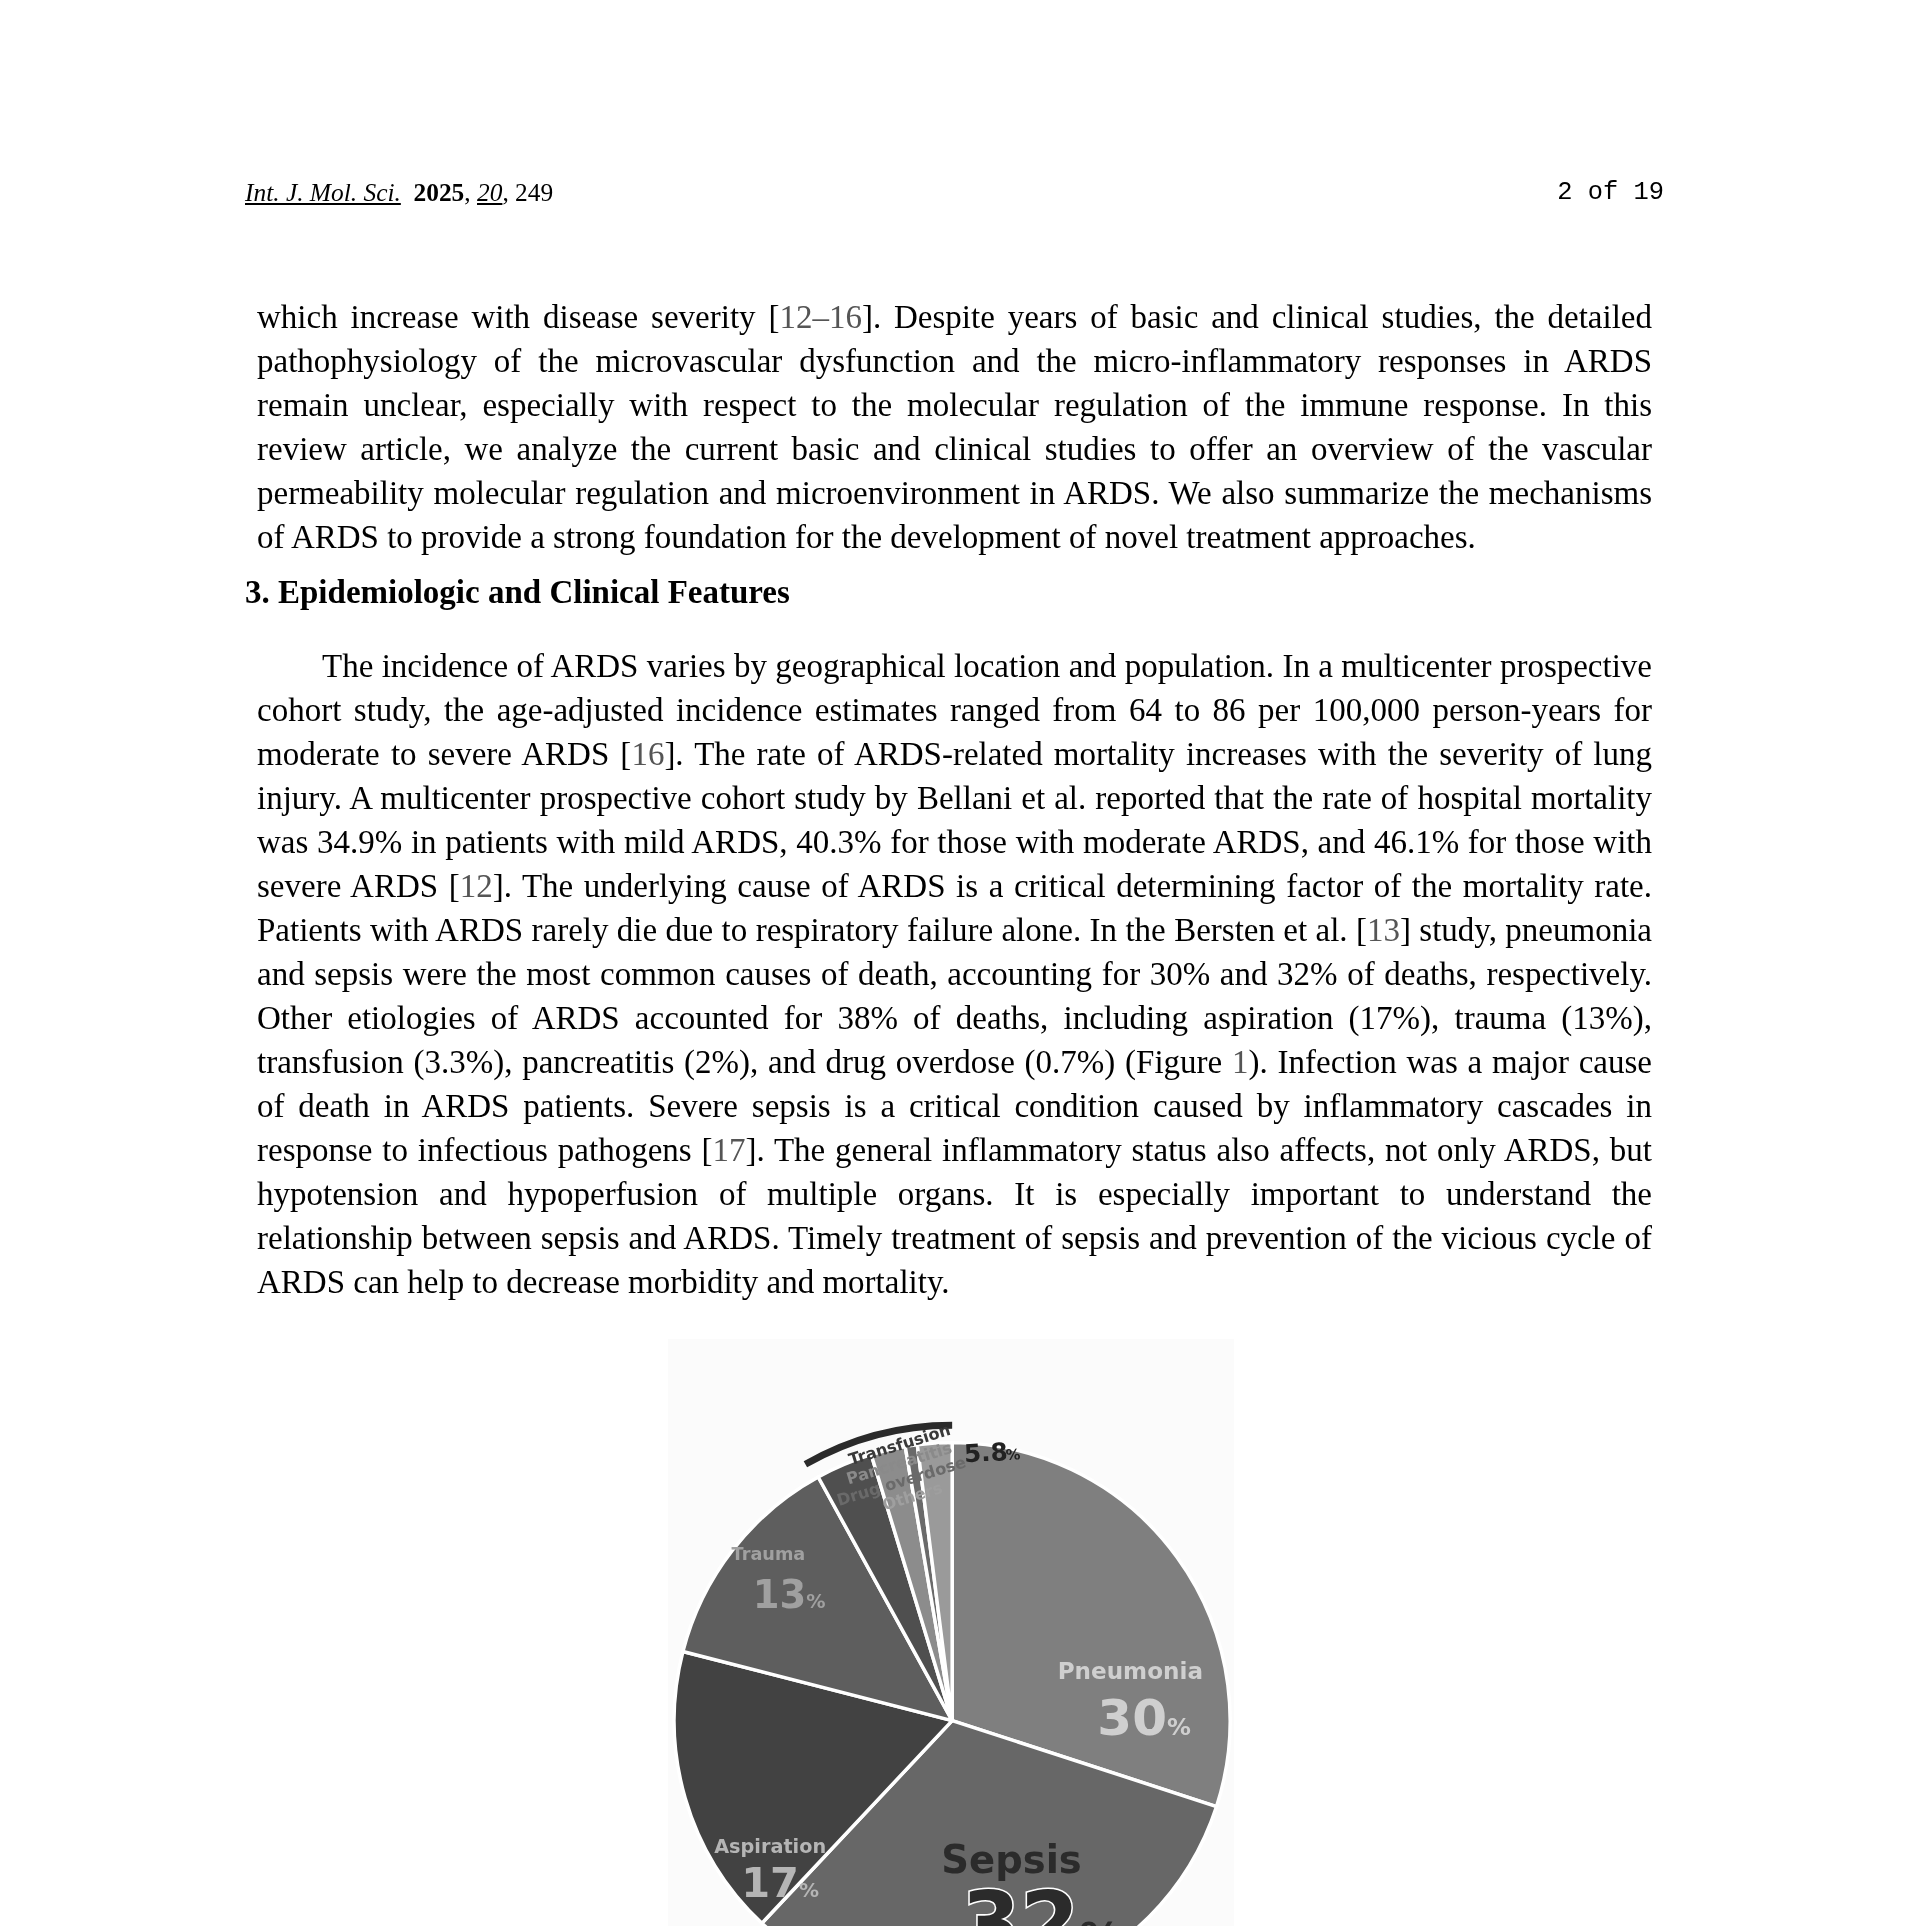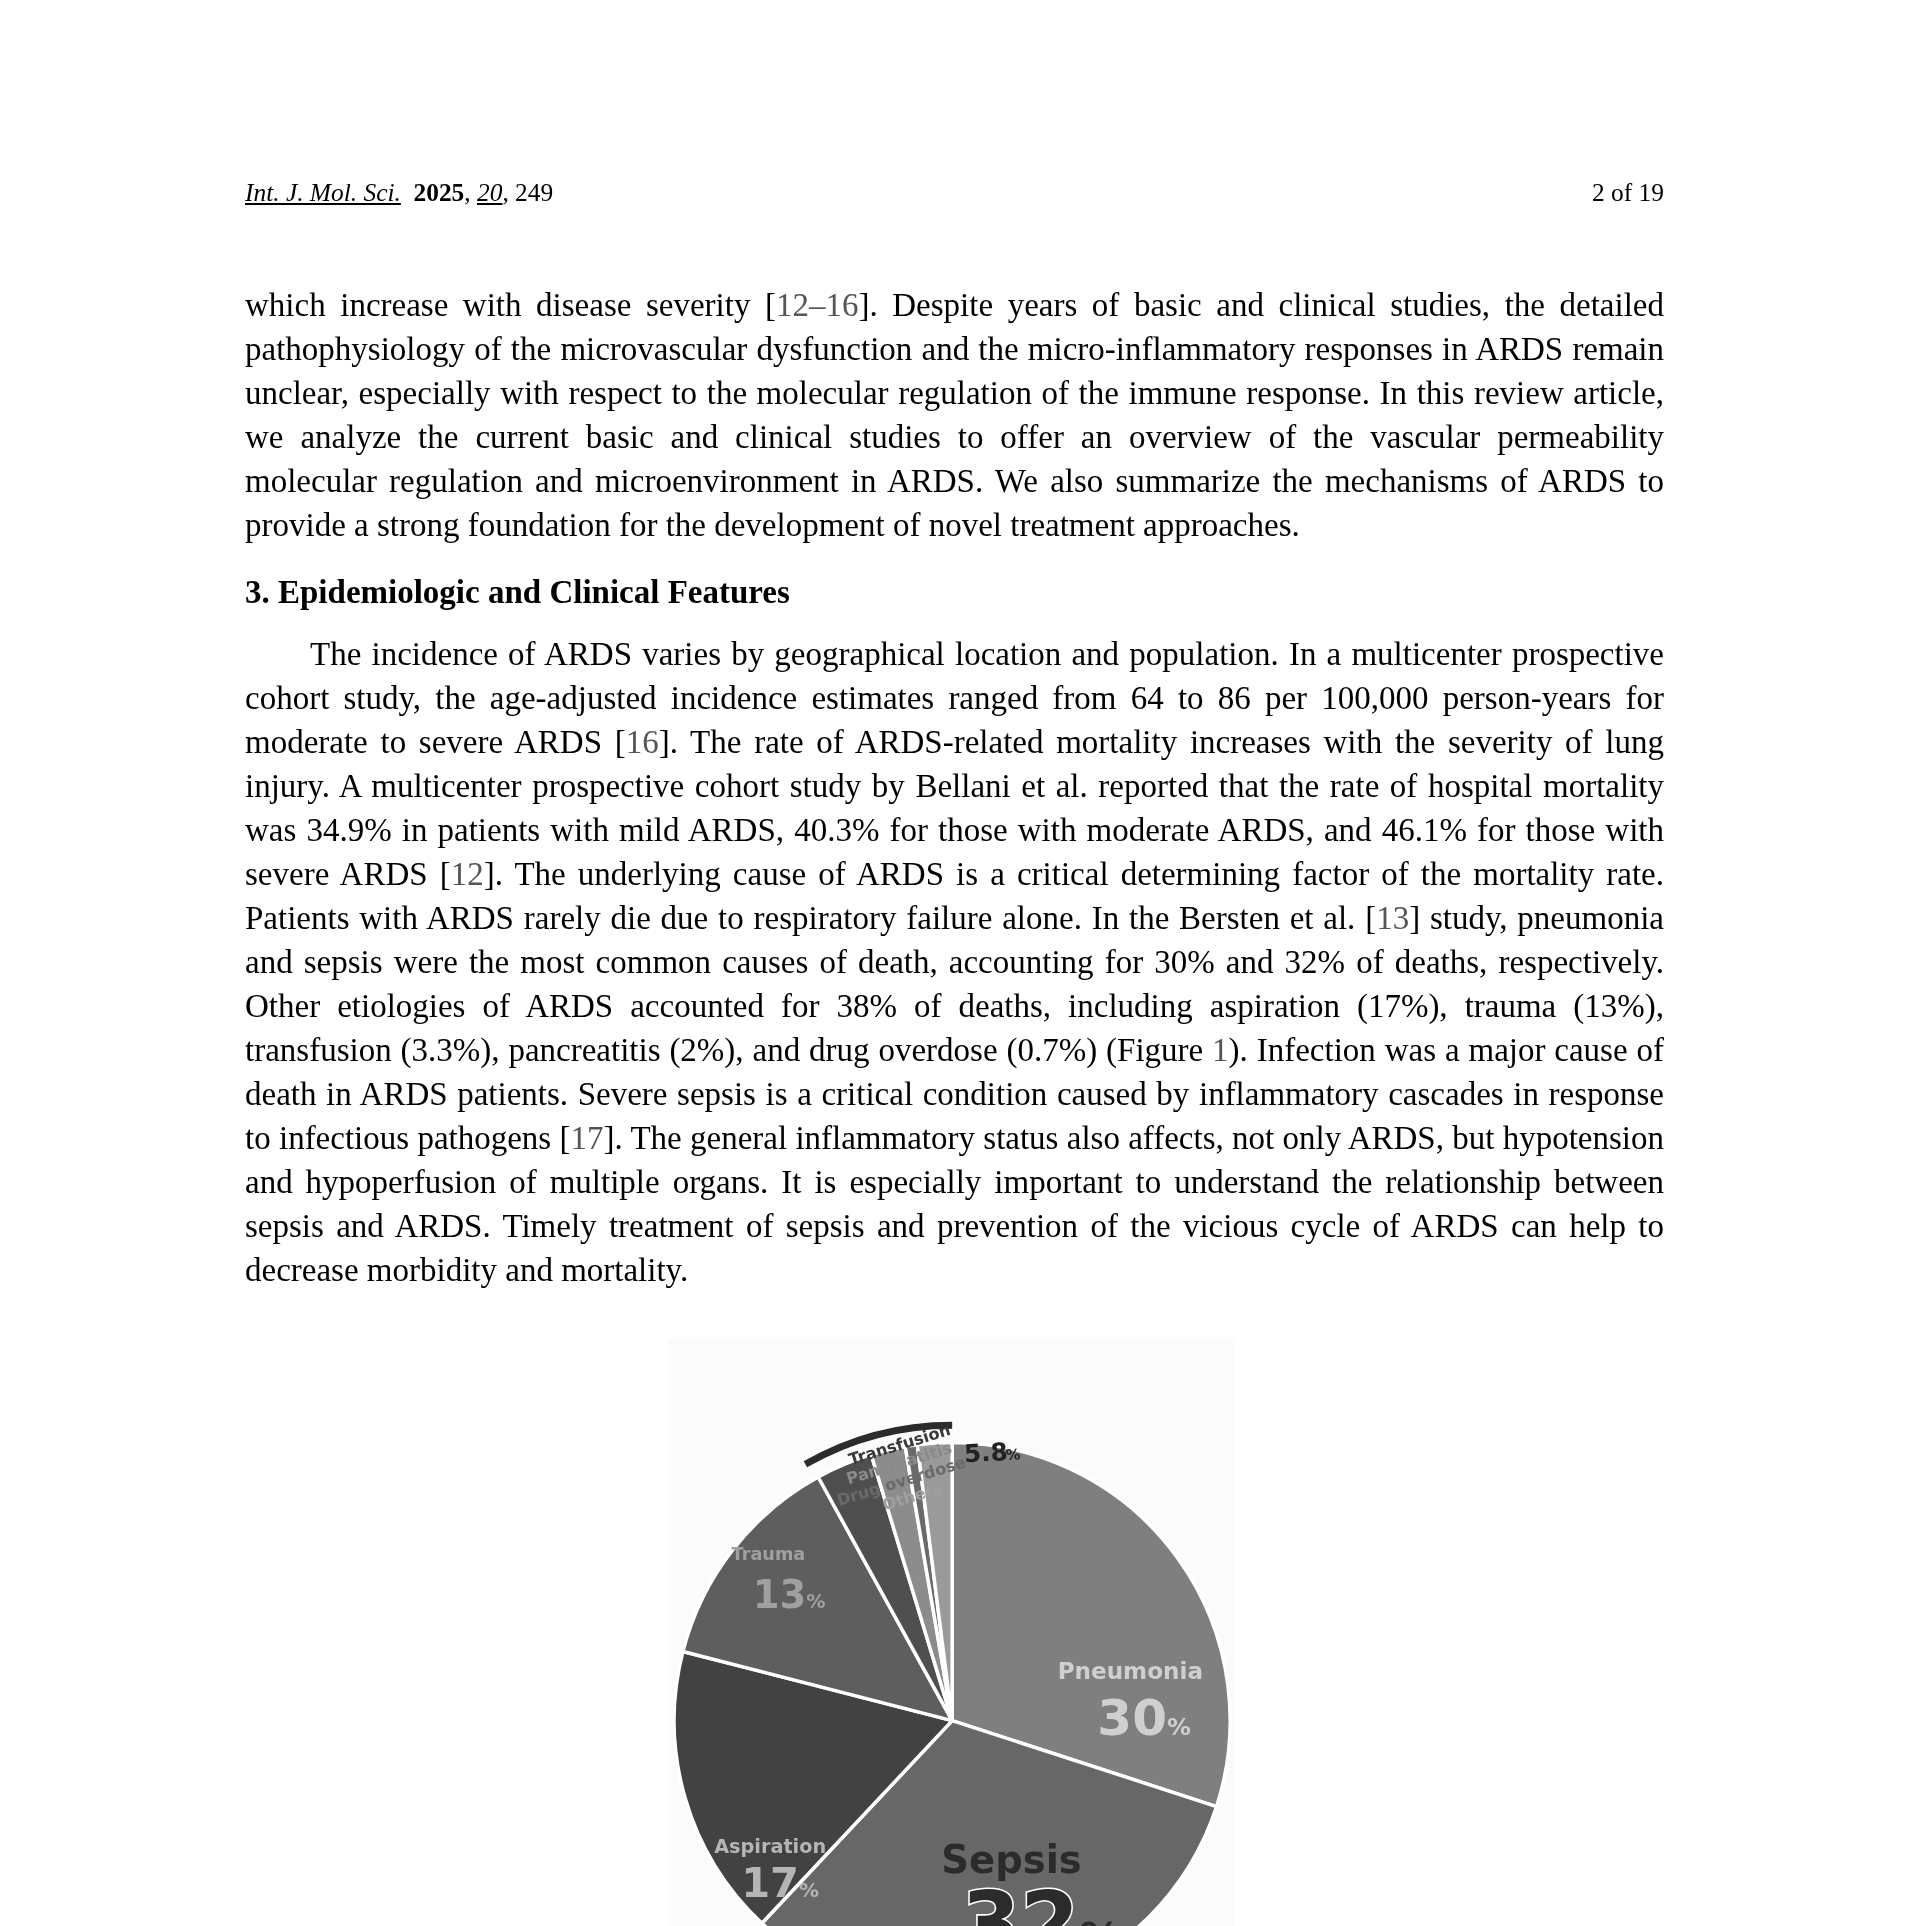--- a/index.html
+++ b/index.html
@@ -3,25 +3,25 @@
 <meta charset="utf-8">
 <style>
   html, body { margin: 0; padding: 0; background: #ffffff; }
   body { width: 1911px; height: 2703px; position: relative; overflow: hidden;
          font-family: "DejaVu Serif", "Liberation Serif", serif; color: #000; }
   .page-header { position: absolute; left: 245px; top: 178px; width: 1419px; height: 35px;
                  font-family: "Liberation Serif", serif; font-size: 25.4px; }
   .page-header .journal { position: absolute; left: 0; top: 0; white-space: pre; }
   .page-header .journal i { font-style: italic; text-decoration: underline; }
   .page-header .journal b { font-weight: bold; }
-  .page-header .pagenum { position: absolute; right: 0; top: 0; }
+  .page-header .pagenum { position: absolute; right: 0; top: 0; font-family: Liberation Mono, monospace; }
   .text-block { position: absolute; left: 245px; width: 1419px;
                 font-family: "Liberation Serif", serif; font-size: 33px; line-height: 44px;
                 text-align: justify; hyphens: none; }
-  .text-block p { margin: 0; }
+  .text-block p { margin: 12px; }
   .indent { text-indent: 65px; }
   .cite { color: #555; }
   .section-heading { position: absolute; left: 245px; top: 574px;
                      font-family: "Liberation Serif", serif; font-weight: bold; font-size: 33px; }
   .figure-box { position: absolute; left: 668px; top: 1339px; width: 566px; height: 667px;
                 background: #fbfbfb; }
   .figure-box svg { position: absolute; left: 0; top: 0; }
   .pie-label { font-family: "DejaVu Sans", "Liberation Sans", sans-serif; font-weight: bold; }
 </style>
 </head>

